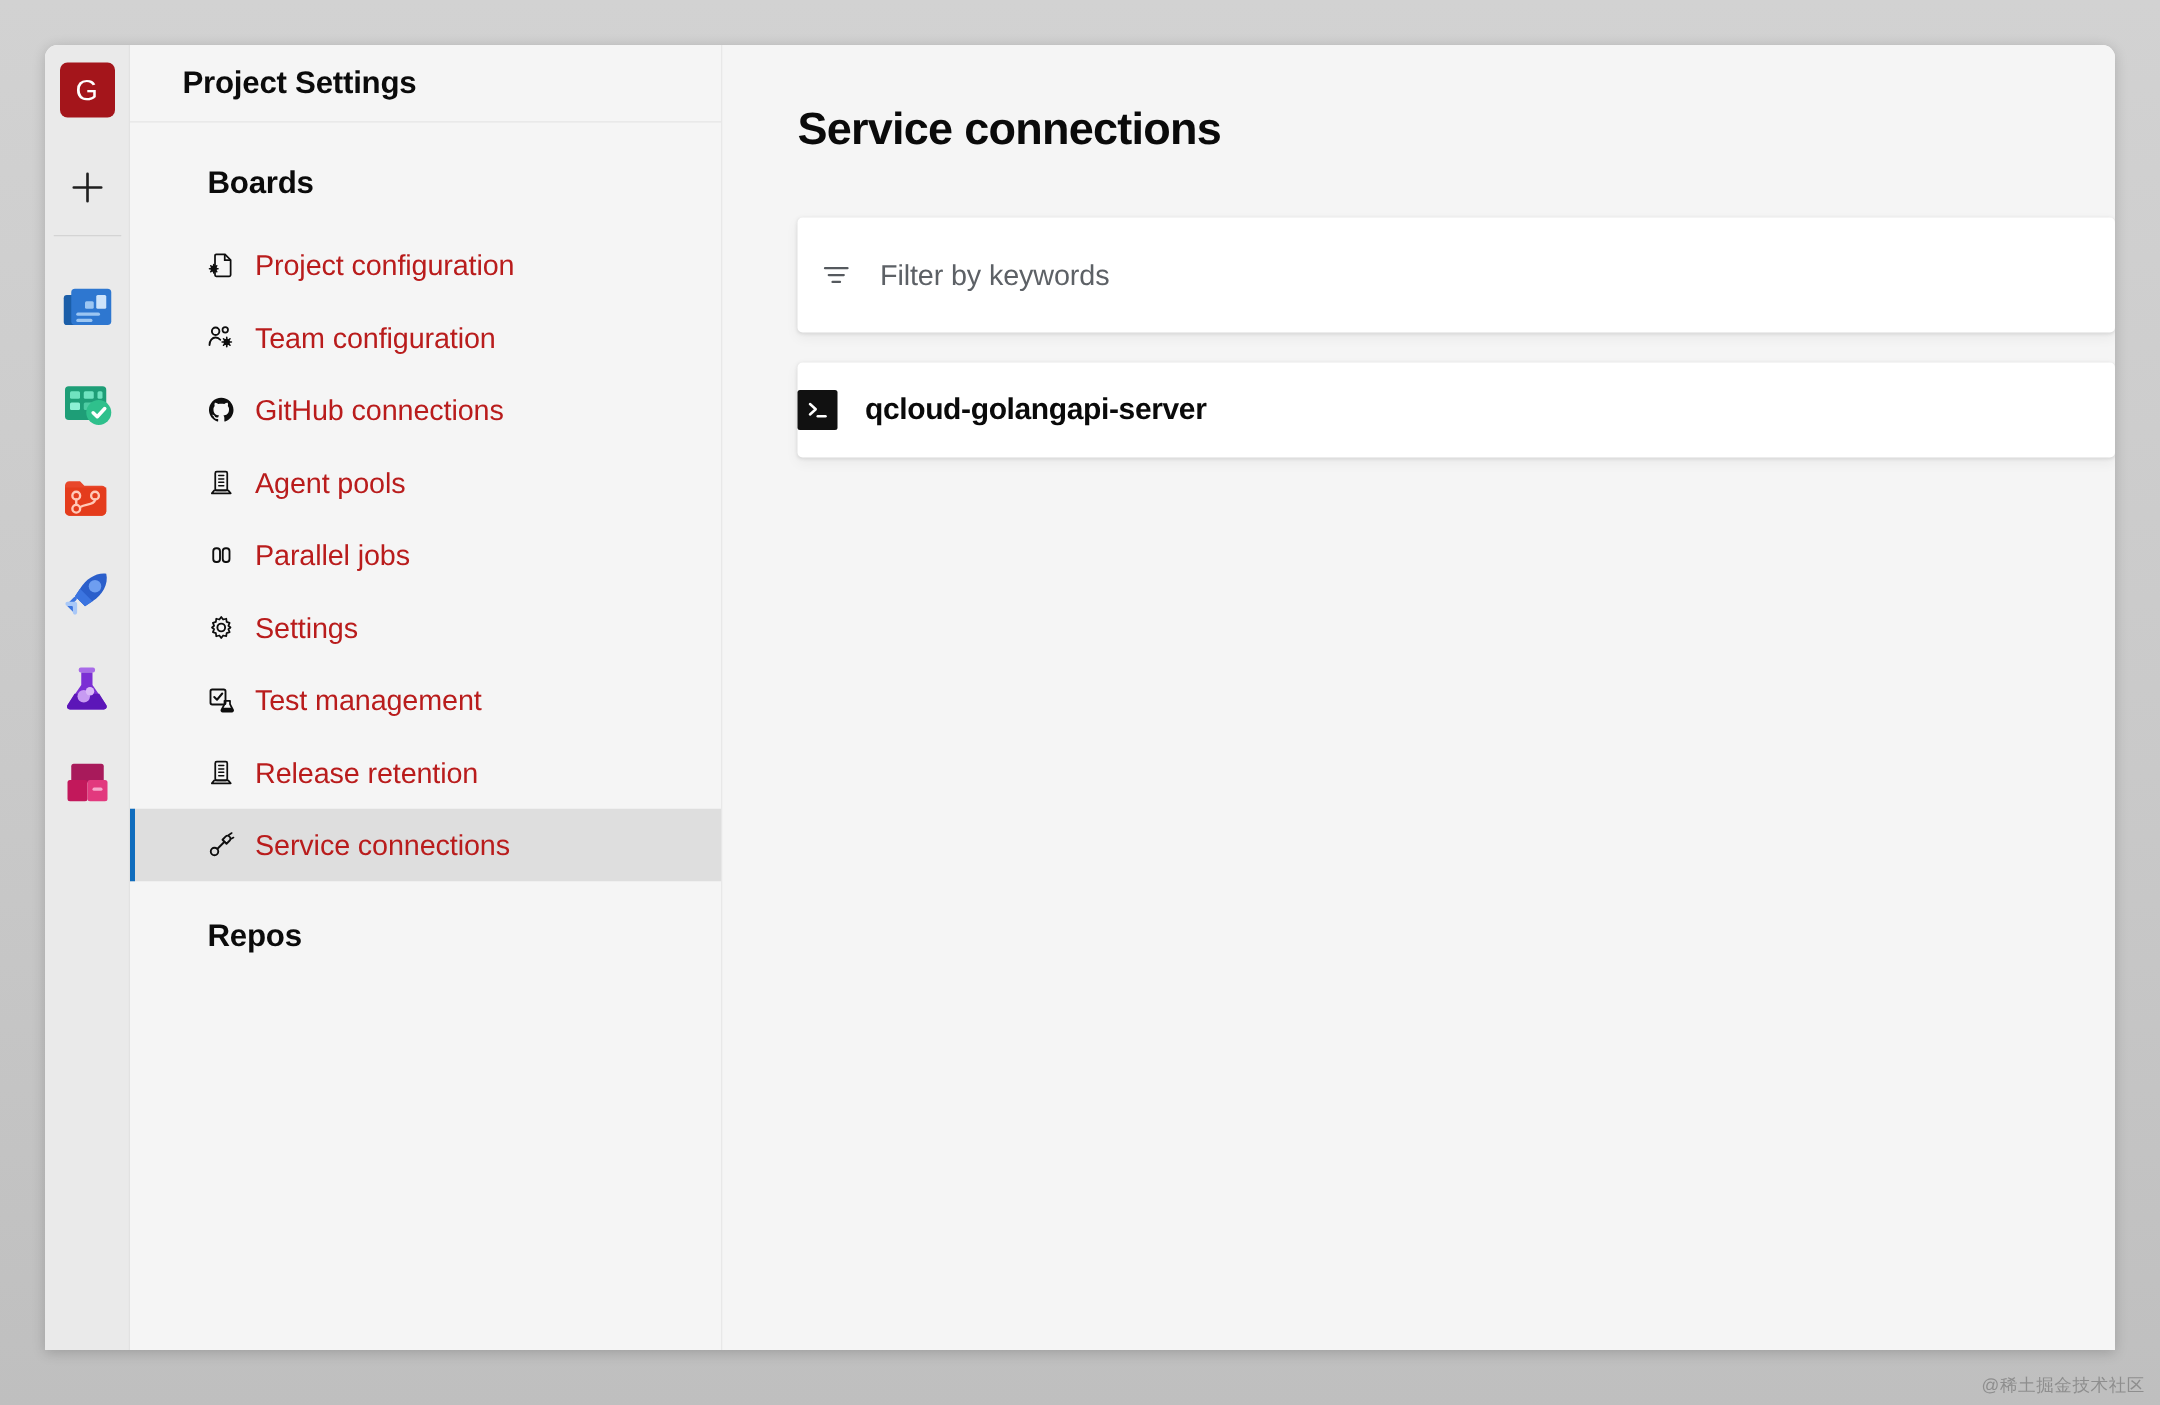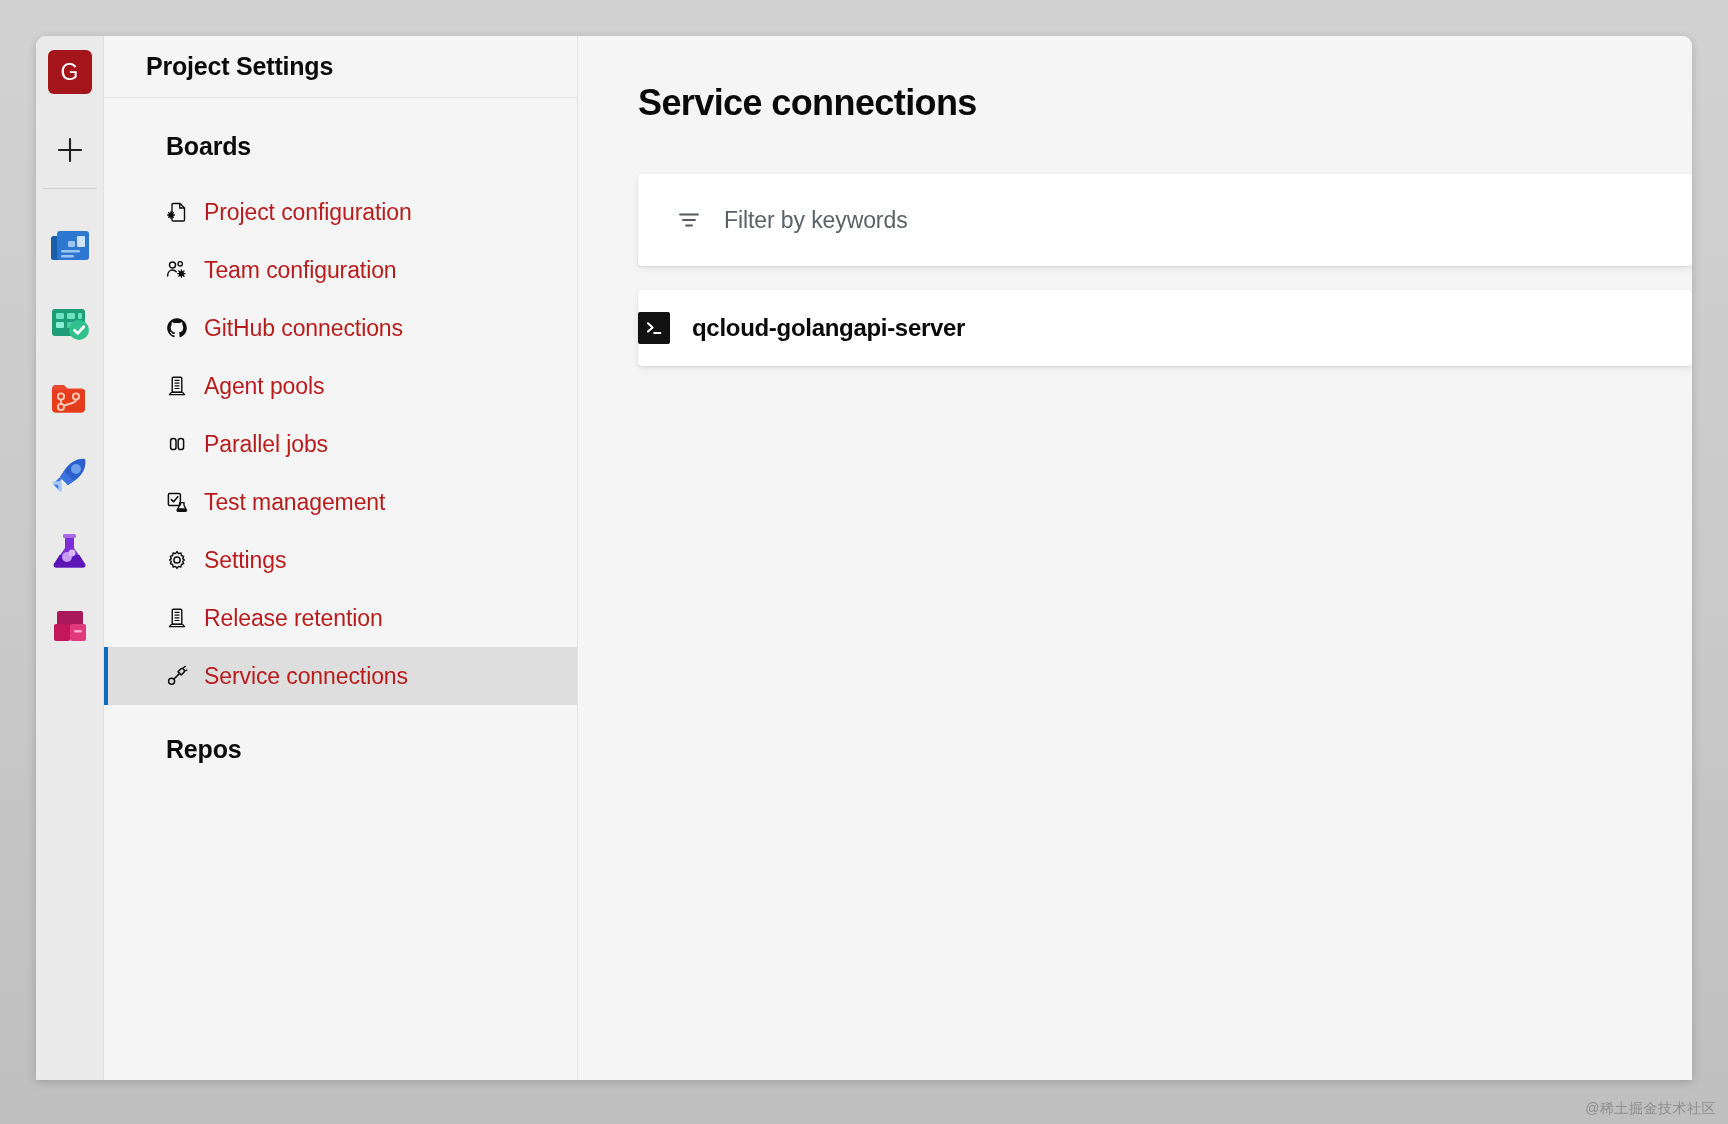--- a/index.html
+++ b/index.html
@@ -178,21 +178,21 @@
     margin-bottom: 50px;
   }
 
   .filter-card {
     background: #ffffff;
     height: 92px;
     border-radius: 4px;
     box-shadow: 0 1px 3px rgba(0,0,0,0.10), 0 4px 10px rgba(0,0,0,0.05);
     display: flex;
     align-items: center;
-    padding-left: 38px;
+    padding-left: 18px;
     margin-right: 0;
   }
   .filter-icon { color: #55595e; display: flex; align-items: center; }
   .filter-placeholder {
     margin-left: 22px;
     font-size: 23px;
     color: #5d6166;
     letter-spacing: -0.1px;
   }
 
@@ -397,37 +397,37 @@
                 <rect x="4.6" y="5.6" width="5.4" height="11" rx="2.4" stroke="#0e0e0e" stroke-width="1.5" fill="none"></rect>
                 <rect x="12.2" y="5.6" width="5.4" height="11" rx="2.4" stroke="#0e0e0e" stroke-width="1.5" fill="none"></rect>
               </svg>
             </span>
             <span class="nav-label">Parallel jobs</span>
           </div>
 
           <div class="nav-item">
             <span class="nav-icon">
               <svg width="22" height="22" viewBox="0 0 22 22" fill="none" aria-hidden="true">
+                <circle cx="11" cy="11" r="3.1" stroke="#0e0e0e" stroke-width="1.5" fill="none"></circle>
+                <path d="M11 2.6 L12.5 4.6 L15 4 L15.3 6.5 L17.7 7.3 L16.7 9.6 L18.4 11 L16.7 12.4 L17.7 14.7 L15.3 15.5 L15 18 L12.5 17.4 L11 19.4 L9.5 17.4 L7 18 L6.7 15.5 L4.3 14.7 L5.3 12.4 L3.6 11 L5.3 9.6 L4.3 7.3 L6.7 6.5 L7 4 L9.5 4.6 Z" stroke="#0e0e0e" stroke-width="1.4" fill="none" stroke-linejoin="round"></path>
+              </svg>
+            </span>
+            <span class="nav-label">Settings</span>
+          </div>
+
+          <div class="nav-item">
+            <span class="nav-icon">
+              <svg width="22" height="22" viewBox="0 0 22 22" fill="none" aria-hidden="true">
                 <rect x="2.4" y="2.6" width="12" height="12" rx="1.4" stroke="#0e0e0e" stroke-width="1.5" fill="none"></rect>
                 <path d="M5.4 8.6 L7.6 10.8 L11.8 5.8" stroke="#0e0e0e" stroke-width="1.6" fill="none" stroke-linecap="round" stroke-linejoin="round"></path>
                 <path d="M13.6 11.6 H18 V14.3 L20.4 19 C20.7 19.6 20.2 20.3 19.5 20.3 H12.1 C11.4 20.3 10.9 19.6 11.2 19 L13.6 14.3 Z" stroke="#0e0e0e" stroke-width="1.4" fill="none" stroke-linejoin="round"></path>
                 <path d="M12.4 17.2 H19.2 L20.4 19 C20.7 19.6 20.2 20.3 19.5 20.3 H12.1 C11.4 20.3 10.9 19.6 11.2 19 Z" fill="#0e0e0e"></path>
               </svg>
             </span>
             <span class="nav-label">Test management</span>
-          </div>
-
-          <div class="nav-item">
-            <span class="nav-icon">
-              <svg width="22" height="22" viewBox="0 0 22 22" fill="none" aria-hidden="true">
-                <circle cx="11" cy="11" r="3.1" stroke="#0e0e0e" stroke-width="1.5" fill="none"></circle>
-                <path d="M11 2.6 L12.5 4.6 L15 4 L15.3 6.5 L17.7 7.3 L16.7 9.6 L18.4 11 L16.7 12.4 L17.7 14.7 L15.3 15.5 L15 18 L12.5 17.4 L11 19.4 L9.5 17.4 L7 18 L6.7 15.5 L4.3 14.7 L5.3 12.4 L3.6 11 L5.3 9.6 L4.3 7.3 L6.7 6.5 L7 4 L9.5 4.6 Z" stroke="#0e0e0e" stroke-width="1.4" fill="none" stroke-linejoin="round"></path>
-              </svg>
-            </span>
-            <span class="nav-label">Settings</span>
           </div>
 
           <div class="nav-item">
             <span class="nav-icon">
               <svg width="22" height="22" viewBox="0 0 22 22" fill="none" aria-hidden="true">
                 <rect x="6.2" y="2.3" width="9.6" height="15" rx="1.2" stroke="#0e0e0e" stroke-width="1.4" fill="none"></rect>
                 <path d="M9 5.4 H13 M9 8.1 H13 M9 10.8 H13 M9 13.5 H13" stroke="#0e0e0e" stroke-width="1.2" stroke-linecap="round"></path>
                 <path d="M3.4 19.7 H18.6 L16.6 17.3 H5.4 Z" stroke="#0e0e0e" stroke-width="1.3" fill="none" stroke-linejoin="round"></path>
               </svg>
             </span>

